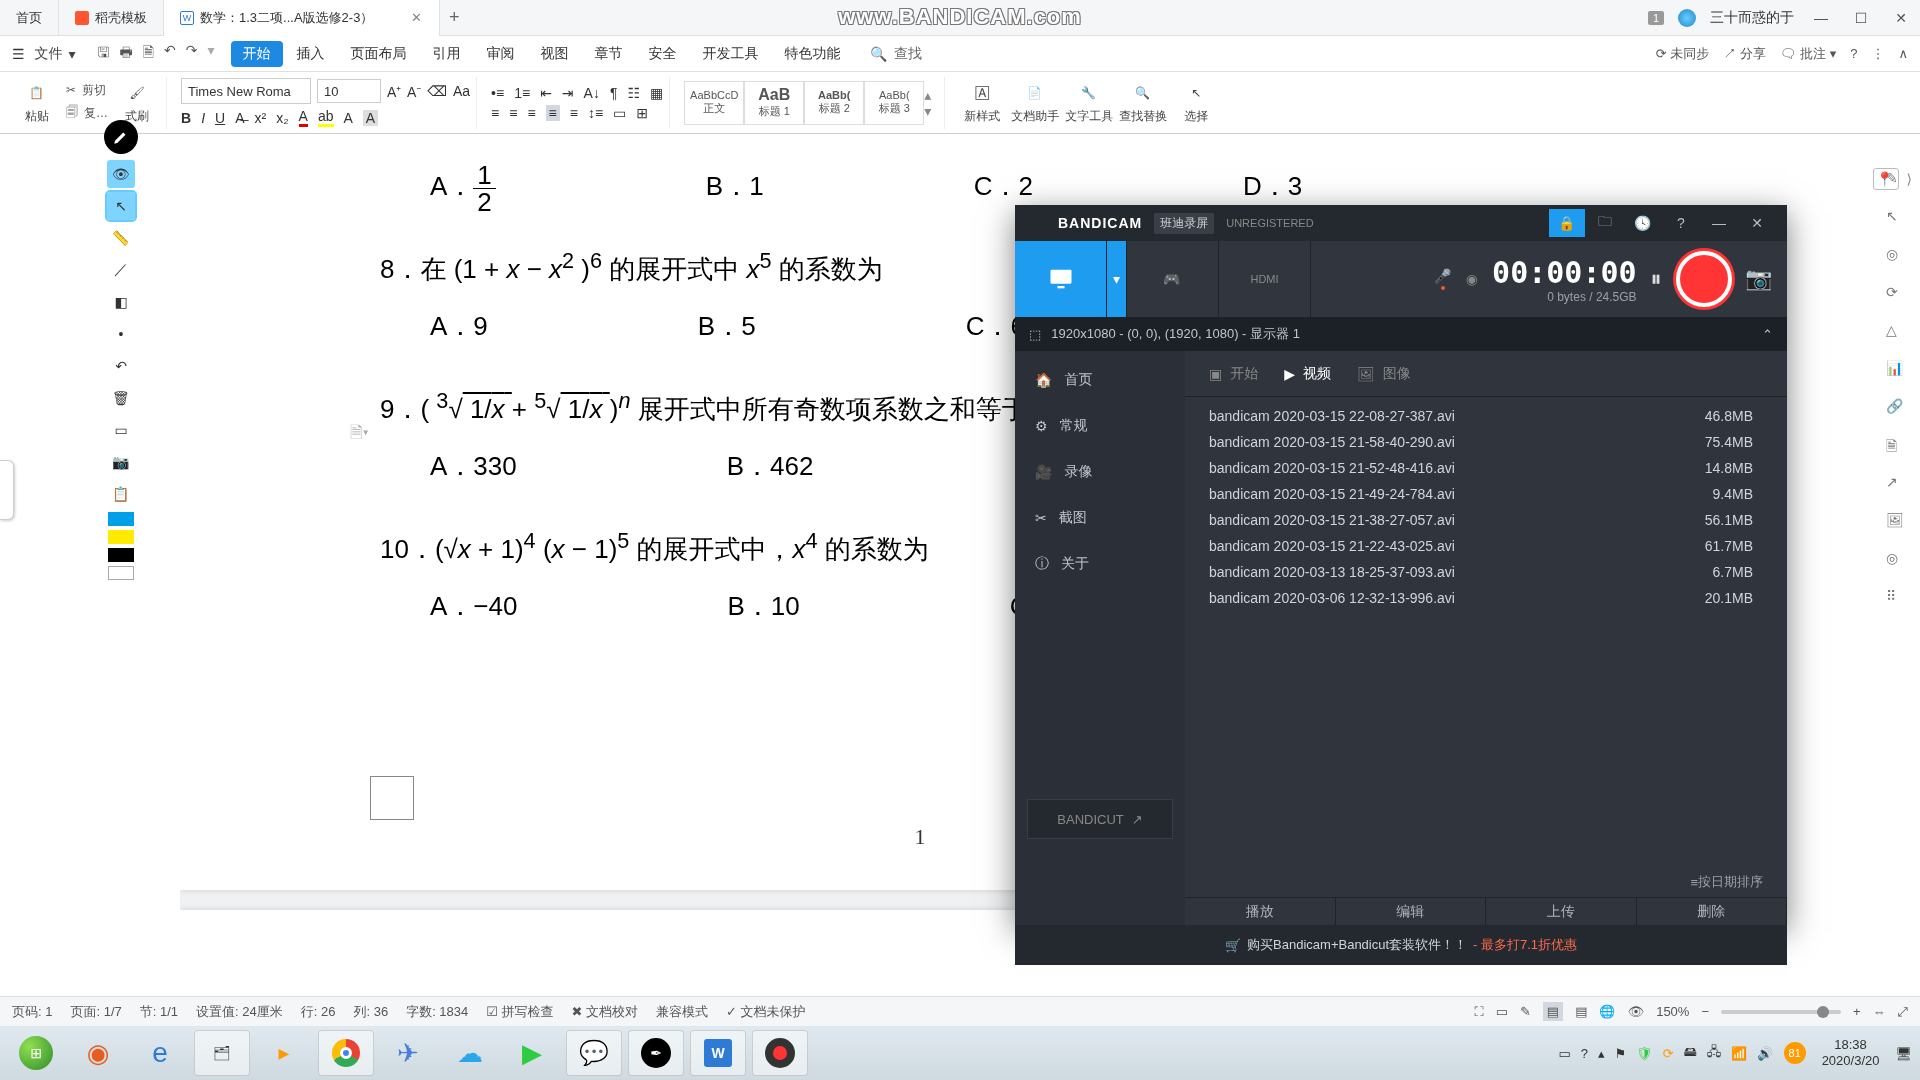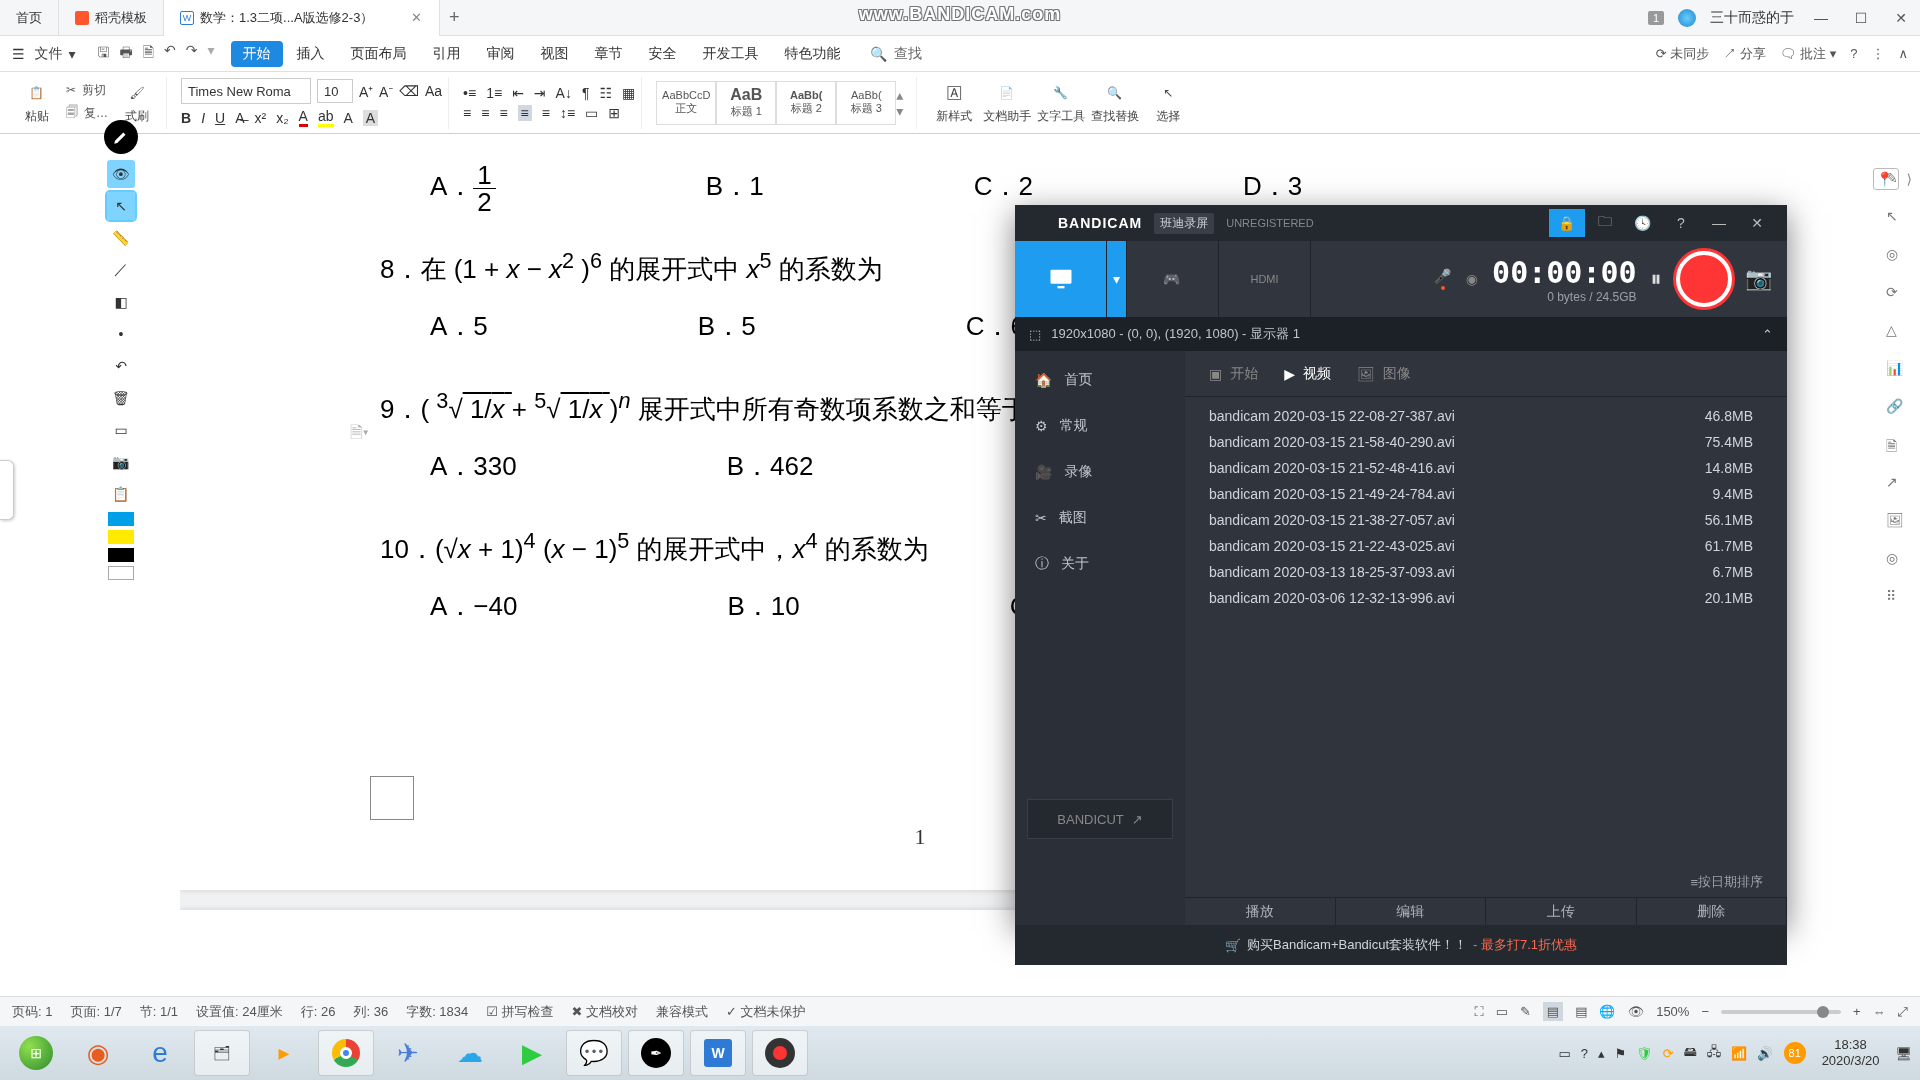--- a/index.html
+++ b/index.html
@@ -5,41 +5,41 @@
 * { margin:0; padding:0; box-sizing:border-box; font-family:"Microsoft YaHei",Arial,sans-serif; }
 body { width:1920px; height:1080px; background:#fff; overflow:hidden; font-size:14px; color:#333; position:relative; }
 
 
 .titlebar{height:36px;background:#f5f6f7;display:flex;align-items:center;border-bottom:1px solid #e0e0e0;position:relative;}
 .titlebar .tab{padding:0 16px;height:36px;display:flex;align-items:center;gap:6px;border-right:1px solid #e0e0e0;cursor:default;font-size:13px;}
 .titlebar .tab.active{background:#fff;}
 .tab .icon-sq{width:14px;height:14px;border-radius:2px;}
 .tab-close{width:14px;height:14px;display:flex;align-items:center;justify-content:center;color:#888;}
 .newtab{width:28px;text-align:center;font-size:18px;color:#666;}
-.watermark{position:absolute;left:50%;transform:translateX(-50%);top:4px;font-family:Arial;font-weight:bold;font-size:18px;color:#fff;text-shadow:-1px -1px 0 #777,1px -1px 0 #777,-1px 1px 0 #777,1px 1px 0 #777;letter-spacing:1px;}
+.watermark{position:absolute;left:50%;transform:translateX(-50%);top:4px;font-family:Arial;font-weight:bold;font-size:22px;color:#fff;text-shadow:-1px -1px 0 #777,1px -1px 0 #777,-1px 1px 0 #777,1px 1px 0 #777;letter-spacing:1px;}
 .titlebar-right{position:absolute;right:6px;display:flex;align-items:center;gap:14px;}
 .titlebar-right .win-btn{width:26px;height:26px;display:flex;align-items:center;justify-content:center;color:#555;}
 .badge-square{background:#999;color:#fff;font-size:11px;padding:1px 5px;border-radius:2px;}
 
 
 .menubar{height:36px;background:#fff;display:flex;align-items:center;border-bottom:1px solid #e0e0e0;padding:0 12px;gap:4px;}
 .file-menu{display:flex;align-items:center;gap:6px;color:#444;padding:0 6px;}
 .mini-icons{display:flex;gap:10px;padding:0 12px;color:#555;}
 .menutabs{display:flex;gap:2px;}
 .menutab{padding:4px 12px;font-size:14px;color:#333;border-radius:4px;}
 .menutab.active{background:#1e89e0;color:#fff;}
 .menubar-right{margin-left:auto;display:flex;align-items:center;gap:14px;color:#555;font-size:13px;}
 
 
 .ribbon{height:62px;background:#fff;border-bottom:1px solid #d0d0d0;display:flex;align-items:center;padding:0 8px;gap:8px;}
 .ribbon .grp{display:flex;align-items:center;gap:6px;padding:0 6px;border-right:1px solid #eee;height:52px;}
 .ribbon .vcol{display:flex;flex-direction:column;align-items:center;justify-content:center;gap:2px;font-size:12px;color:#444;min-width:46px;}
 .bigicn{width:26px;height:26px;display:flex;align-items:center;justify-content:center;border:1px solid transparent;}
 .font-box{border:1px solid #ccc;height:24px;padding:12px 6px;display:flex;align-items:center;font-size:13px;min-width:130px;background:#fff;}
-.size-box{border:1px solid #ccc;height:24px;padding:0 6px;display:flex;align-items:center;font-size:13px;width:36px;}
+.size-box{border:1px solid #ccc;height:24px;padding:0 6px;display:flex;align-items:center;font-size:13px;width:64px;}
 .row{display:flex;align-items:center;gap:6px;}
 .col{display:flex;flex-direction:column;gap:4px;}
 .style-thumb{width:60px;height:44px;border:1px solid #ddd;display:flex;flex-direction:column;align-items:center;justify-content:center;font-size:11px;color:#555;}
 .style-thumb .lbl{font-size:11px;}
 
 
 .side-rail{position:absolute;left:104px;top:160px;width:34px;display:flex;flex-direction:column;gap:4px;align-items:center;}
 .rail-btn{width:28px;height:28px;display:flex;align-items:center;justify-content:center;color:#333;border-radius:3px;background:#fff;}
 .rail-btn.selected{outline:2px solid #6cf;}
 .rail-color{width:26px;height:14px;}
@@ -351,21 +351,21 @@
     <div class="doc-body">
       <div class="opt-row" style="margin-top:8px">
         <span><span>A．</span><span style="display:inline-block;vertical-align:middle;line-height:1"><span style="display:block;border-bottom:1.5px solid #000;padding:0 4px">1</span><span style="display:block;padding:0 4px">2</span></span></span>
         <span>B．1</span>
         <span>C．2</span>
         <span>D．3</span>
       </div>
 
       <div class="qtext">8．在 (1 + <i>x</i> − <i>x</i><sup>2</sup> )<sup>6</sup> 的展开式中 <i>x</i><sup>5</sup> 的系数为</div>
       <div class="opt-row">
-        <span>A．5</span>
+        <span>A．9</span>
         <span>B．5</span>
         <span>C．6</span>
       </div>
 
       <div class="qtext">9．( <sup>3</sup>√<span style="text-decoration:overline"> 1/<i>x</i> </span> + <sup>5</sup>√<span style="text-decoration:overline"> 1/<i>x</i> </span> )<sup><i>n</i></sup> 展开式中所有奇数项系数之和等于 102</div>
       <div style="position:absolute;left:-30px;top:265px;color:#aaa;font-size:16px">🗎▾</div>
       <div class="opt-row">
         <span>A．330</span>
         <span>B．462</span>
         <span>C．680</span>

